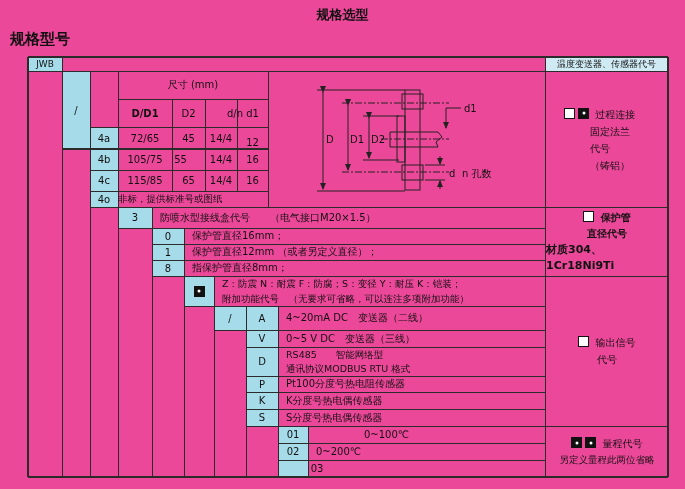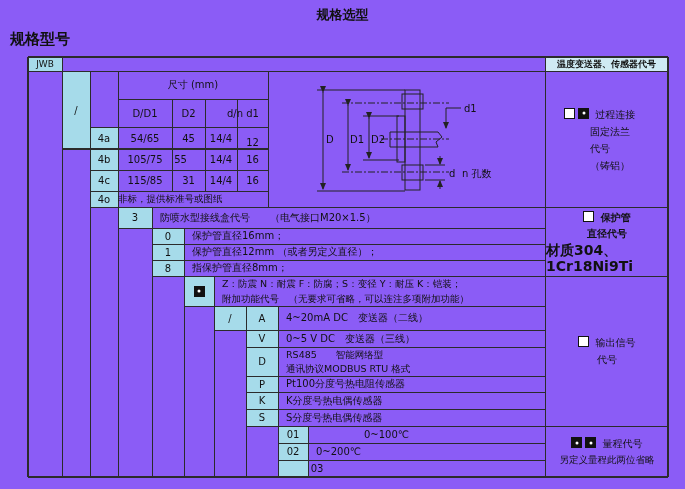--- a/index.html
+++ b/index.html
@@ -1,16 +1,16 @@
 <!DOCTYPE html>
 <html><head>
 <meta charset="utf-8">
 <style>
   html,body{margin:0;padding:0;background:#fff;}
-  #canvas{position:relative;width:685px;height:489px;background:#8b5cf6;overflow:hidden;
+  #canvas{position:relative;width:685px;height:489px;background:#ec4899;overflow:hidden;
           font-family:"DejaVu Sans",sans-serif;color:#111;}
   .abs{position:absolute;}
   .cy{position:absolute;background:#a6dbea;}
   .cyl{position:absolute;background:#cfeaf3;}
   .cell{position:absolute;display:flex;align-items:center;justify-content:center;
         font-size:10px;color:#111;box-sizing:border-box;}
   .lbl{position:absolute;display:flex;align-items:center;font-size:10px;color:#111;
        padding-left:8px;box-sizing:border-box;white-space:nowrap;}
   .lbl2{position:absolute;font-size:9.5px;color:#111;padding-left:8px;box-sizing:border-box;
         display:flex;flex-direction:column;justify-content:center;line-height:14px;white-space:nowrap;}
@@ -99,44 +99,44 @@
       <line x1="246" y1="376" x2="545" y2="376"></line>
       <line x1="246" y1="392" x2="545" y2="392"></line>
       <line x1="246" y1="409" x2="545" y2="409"></line>
       <line x1="246" y1="426" x2="668" y2="426"></line>
       <line x1="278" y1="443" x2="545" y2="443"></line>
       <line x1="278" y1="460" x2="545" y2="460"></line>
     </g>
   </svg>
 
   <div class="cell" style="left:28px;top:57px;width:34px;height:14px;font-size:9px;">JWB</div>
-  <div class="cell" style="left:545px;top:57px;width:123px;height:14px;font-size:9px;font-weight:bold;">温度变送器、传感器代号</div>
+  <div class="cell" style="left:545px;top:57px;width:123px;height:14px;font-size:9px;">温度变送器、传感器代号</div>
 
   <div class="cell" style="left:62px;top:71px;width:28px;height:78px;">/</div>
   <div class="cell" style="left:118px;top:71px;width:150px;height:28px;">尺寸 (mm)</div>
-  <div class="cell" style="left:118px;top:99px;width:54px;height:28px;">D/D1</div>
+  <div class="cell" style="left:118px;top:99px;width:54px;height:28px;font-weight:bold;">D/D1</div>
   <div class="cell" style="left:172px;top:99px;width:33px;height:28px;">D2</div>
   <div class="cell" style="left:205px;top:99px;width:32px;height:28px;padding-left:28px;">d/n</div>
   <div class="cell" style="left:237px;top:99px;width:31px;height:28px;">d1</div>
 
   <div class="cell" style="left:90px;top:127px;width:28px;height:22px;">4a</div>
-  <div class="cell" style="left:118px;top:127px;width:54px;height:22px;">54/65</div>
+  <div class="cell" style="left:118px;top:127px;width:54px;height:22px;">72/65</div>
   <div class="cell" style="left:172px;top:127px;width:33px;height:22px;">45</div>
   <div class="cell" style="left:205px;top:127px;width:32px;height:22px;">14/4</div>
   <div class="cell" style="left:237px;top:131px;width:31px;height:23px;">12</div>
 
   <div class="cell" style="left:90px;top:149px;width:28px;height:21px;">4b</div>
   <div class="cell" style="left:118px;top:149px;width:54px;height:21px;">105/75</div>
   <div class="cell" style="left:164px;top:149px;width:33px;height:21px;">55</div>
   <div class="cell" style="left:205px;top:149px;width:32px;height:21px;">14/4</div>
   <div class="cell" style="left:237px;top:149px;width:31px;height:21px;">16</div>
 
   <div class="cell" style="left:90px;top:170px;width:28px;height:21px;">4c</div>
   <div class="cell" style="left:118px;top:170px;width:54px;height:21px;">115/85</div>
-  <div class="cell" style="left:172px;top:170px;width:33px;height:21px;">31</div>
+  <div class="cell" style="left:172px;top:170px;width:33px;height:21px;">65</div>
   <div class="cell" style="left:205px;top:170px;width:32px;height:21px;">14/4</div>
   <div class="cell" style="left:237px;top:170px;width:31px;height:21px;">16</div>
 
   <div class="cell" style="left:90px;top:191px;width:28px;height:16px;">4o</div>
   <div class="lbl" style="left:118px;top:191px;width:150px;height:16px;font-size:9.5px;padding-left:0;">非标，提供标准号或图纸</div>
 
   <svg class="abs" style="left:269px;top:72px;" width="275" height="134" viewBox="0 0 275 134">
     <defs>
       <marker id="ah" markerWidth="8" markerHeight="8" refX="6" refY="3" orient="auto">
         <path d="M0,0 L7,3 L0,6 z" fill="#222"></path>
@@ -228,21 +228,21 @@
     <div class="ind">代号</div>
     <div class="ind">（铸铝）</div>
   </div>
 
   <div class="panel" style="left:546px;top:208px;width:122px;height:68px;align-items:center;line-height:16px;font-weight:bold;">
     <div>
       <span class="bx"></span>
       <span>保护管</span>
     </div>
     <div>直径代号</div>
-    <div style="font-size:14px;">材质304、1Cr18Ni9Ti</div>
+    <div style="font-size:11px;">材质304、1Cr18Ni9Ti</div>
   </div>
 
   <div class="panel" style="left:546px;top:277px;width:122px;height:148px;align-items:center;">
     <div>
       <span class="bx"></span>
       <span>输出信号</span>
     </div>
     <div>代号</div>
   </div>
 

